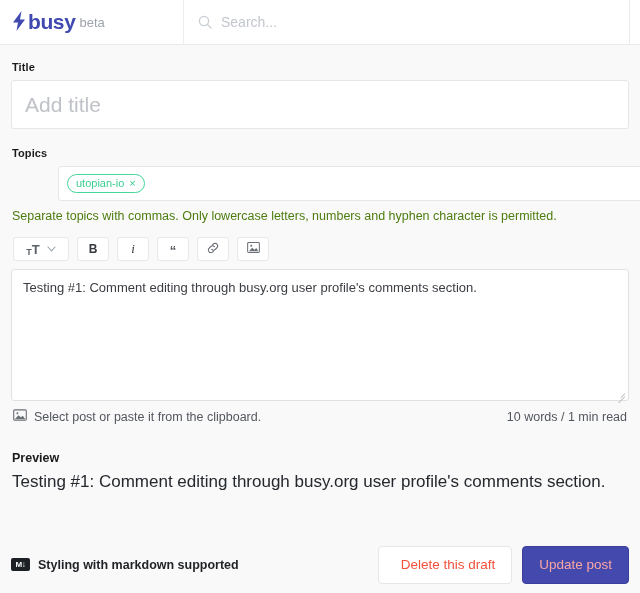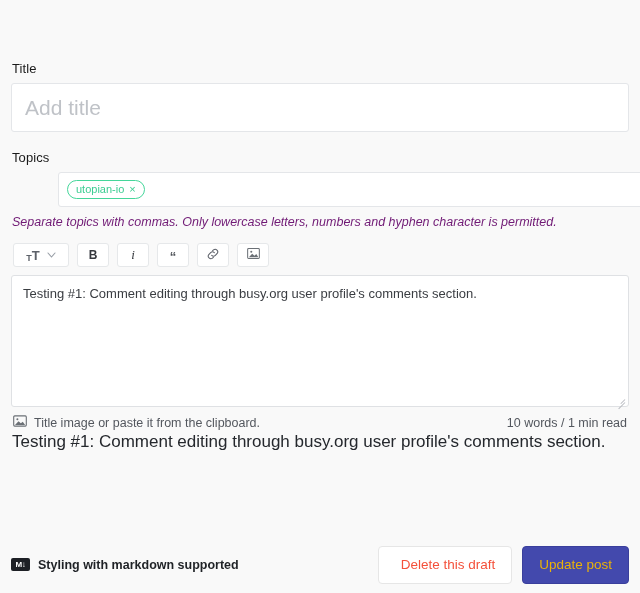--- a/index.html
+++ b/index.html
@@ -36,21 +36,21 @@
     border: 0; outline: none; background: transparent;
     font-family: "Liberation Sans", sans-serif; font-size: 14px;
     color: #30343c; width: 300px; padding: 0;
   }
   .search-input::placeholder { color: #c2c6cd; }
 
   
   .content { position: absolute; top: 45px; left: 0; width: 640px; padding: 16px 11px 0 11px; }
 
   .field-label {
-    font-size: 13px; font-weight: normal; color: #1b1b1b;
+    font-size: 11px; font-weight: bold; color: #1b1b1b;
     margin: 0 0 7px 1px; letter-spacing: 0.1px;
   }
 
   .title-input {
     display: block; width: 618px; height: 49px;
     background: #fff; border: 1px solid #e4e6e9; border-radius: 3px;
     font-family: "Liberation Sans", sans-serif;
     font-size: 21px; color: #2b2b2b; padding: 0 13px; outline: none;
   }
   .title-input::placeholder { color: #bfc2c7; }
@@ -62,21 +62,21 @@
     border: 1px solid #e4e6e9; border-radius: 3px;
     display: flex; align-items: center; padding: 0 8px; margin-left: 47px;
   }
   .tag {
     display: inline-flex; align-items: center; height: 19px;
     border: 1px solid #45d69a; border-radius: 10px;
     color: #3ccd92; background: #fff;
     font-size: 11px; padding: 0 8px; line-height: 1;
   }
   .tag-x { margin-left: 5px; font-size: 11px; color: #3ccd92; cursor: pointer; }
-  .topics-help { font-size: 12.5px; color: #701a75; margin: 8px 0 0 1px; font-style: italic; }
+  .topics-help { font-size: 12.5px; color: #4d7c0f; margin: 8px 0 0 1px; }
 
   
   .toolbar { display: flex; align-items: center; margin: 14px 0 0 2px; gap: 8px; }
   .tb-btn {
     height: 24px; min-width: 32px; background: #fff;
     border: 1px solid #e6e8ea; border-radius: 3px;
     display: inline-flex; align-items: center; justify-content: center;
     color: #5d6169; font-size: 12px; cursor: pointer; padding: 0 7px;
   }
   .tb-btn.wide { min-width: 56px; gap: 7px; }
@@ -128,27 +128,49 @@
     display: inline-flex; align-items: center; justify-content: center;
     margin-right: 8px; letter-spacing: -0.3px;
   }
   .md-text { font-size: 12.5px; font-weight: bold; color: #1f2226; }
   .btn {
     height: 38px; border-radius: 4px; font-size: 13.5px;
     display: inline-flex; align-items: center; justify-content: center;
     cursor: pointer; font-family: "Liberation Sans", sans-serif; padding: 0 16px;
   }
   .btn-delete { background: #fff; border: 1px solid #e6e6e6; color: #f4503a; margin-right: 10px; padding-left: 22px; }
-  .btn-update { background: #4349ad; border: 1px solid #3a3f9c; color: #eab308; }
+  .btn-update { background: #4349ad; border: 1px solid #3a3f9c; color: #fca5a5; }
 </style>
 </head>
 <body>
 
 <div class="page">
 
+  <div class="header">
+    <div class="header-inner">
+      <div class="brand">
+        <span class="bolt">
+          <svg width="14" height="20" viewBox="0 0 14 20" aria-hidden="true">
+              <path d="M9.5 0 L1 11.5 H6 L4.5 20 L13 8.5 H8 Z" fill="#3f49b0"></path>
+            </svg>
+        </span>
+        <span class="brand-name">busy</span>
+        <span class="brand-beta">beta</span>
+      </div>
+      <div class="search-area">
+        <span class="search-ico">
+          <svg width="14" height="14" viewBox="0 0 14 14" aria-hidden="true">
+            <circle cx="6" cy="6" r="4.6" fill="none" stroke="#c9cdd4" stroke-width="1.3"></circle>
+            <line x1="9.4" y1="9.4" x2="13" y2="13" stroke="#c9cdd4" stroke-width="1.3" stroke-linecap="round"></line>
+          </svg>
+        </span>
+        <input class="search-input" type="text" placeholder="Search..." style="">
+      </div>
+    </div>
+  </div>
 
   <div class="content">
 
     <div class="field-label">Title</div>
     <input class="title-input" type="text" placeholder="Add title" style="">
 
     <div class="spacer-20"></div>
 
     <div class="field-label">Topics</div>
     <div class="topics-box">
@@ -206,25 +228,26 @@
 
     <div class="editor-foot">
       <div class="foot-left">
         <span class="pic-ico">
           <svg width="14" height="14" viewBox="0 0 14 14" aria-hidden="true">
             <rect x="0.7" y="1.9" width="12.6" height="10.2" rx="1" fill="none" stroke="#6b7076" stroke-width="1.1"></rect>
             <circle cx="4.4" cy="5.2" r="1" fill="#6b7076"></circle>
             <path d="M2 10.9 L5.5 7.3 L7.8 9.3 L9.8 7.7 L12.1 10.9 Z" fill="#6b7076"></path>
           </svg>
         </span>
-        <span>Title image or paste it from the clipboard.</span>
+        <span>Select post or paste it from the clipboard.</span>
       </div>
       <div class="foot-right">10 words / 1 min read</div>
     </div>
 
+    <div class="preview-label">Preview</div>
     <div class="preview-body">Testing #1: Comment editing through busy.org user profile's comments section.</div>
   </div>
 
   <div class="footer">
     <div class="md-row">
       <span class="md-ico">M↓</span>
       <span class="md-text">Styling with markdown supported</span>
     </div>
     <div class="btn btn-delete">Delete this draft</div>
     <div class="btn btn-update">Update post</div>

